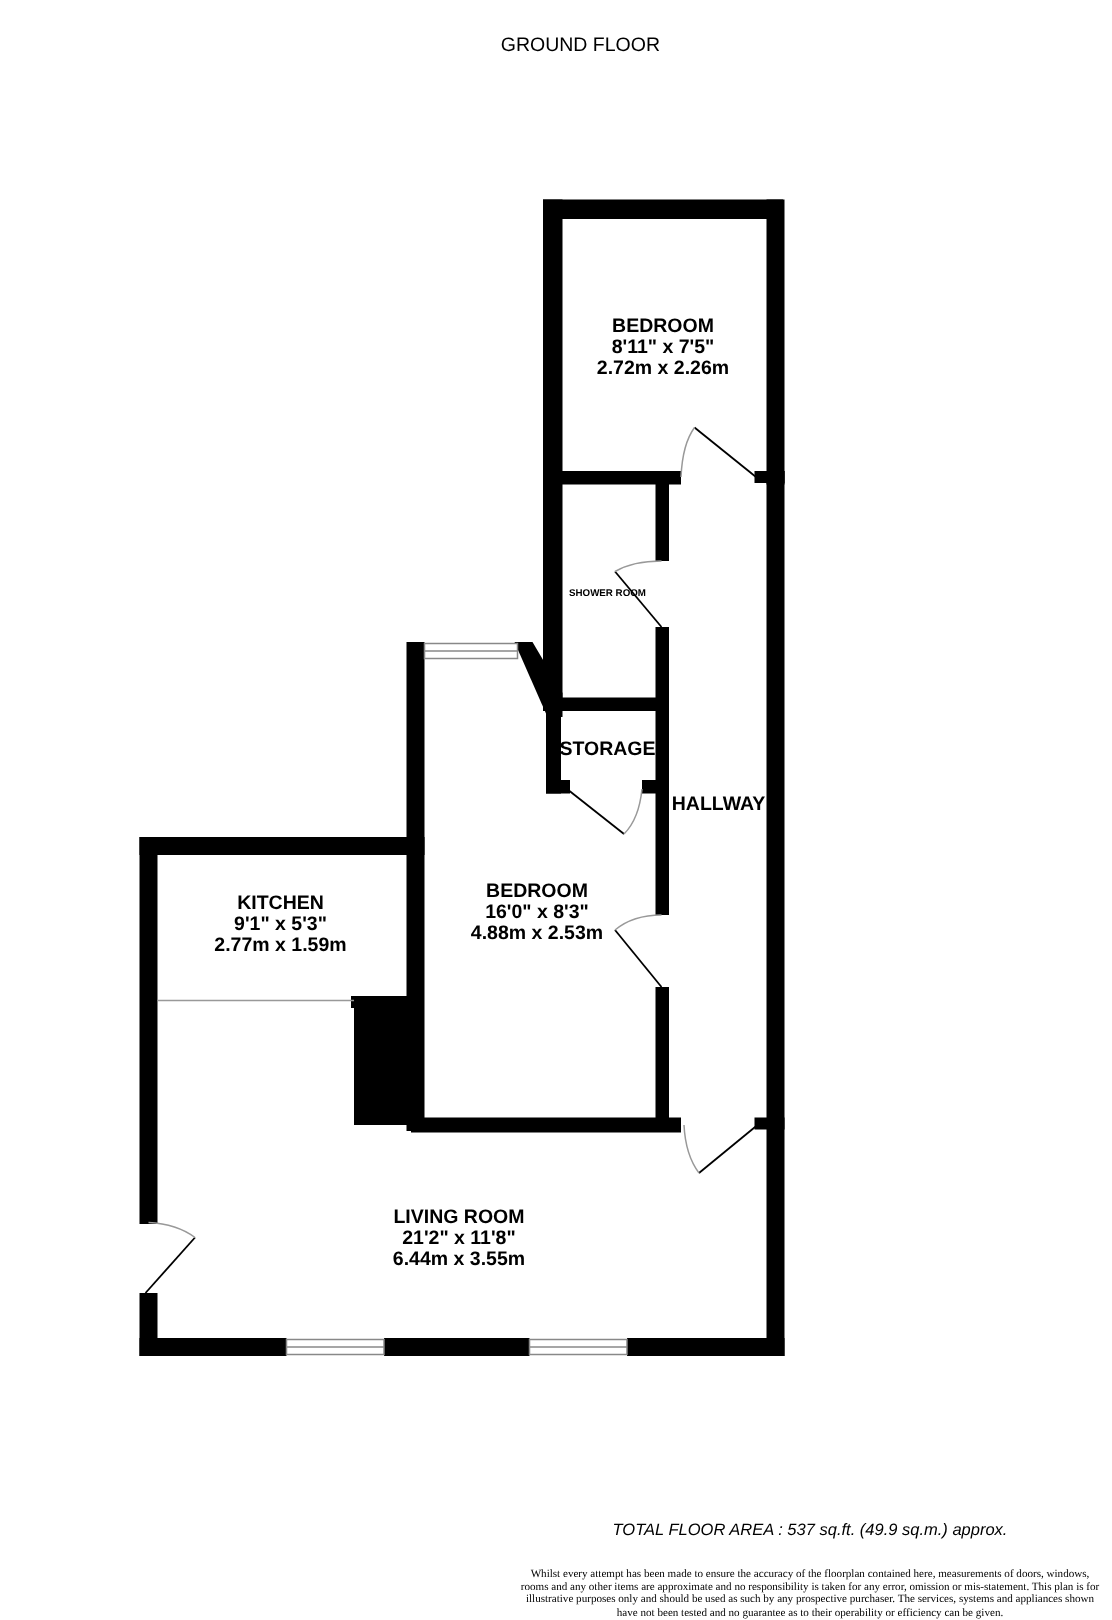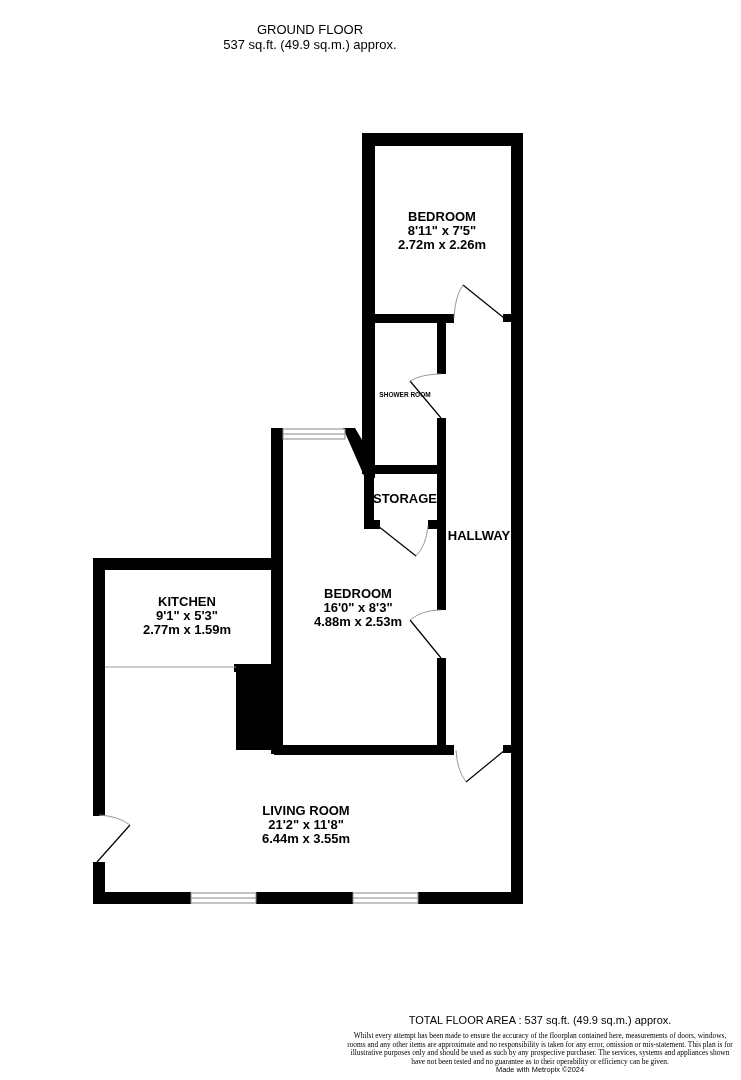--- a/index.html
+++ b/index.html
@@ -1,30 +1,29 @@
 <!DOCTYPE html>
 <html><head>
 <meta charset="utf-8">
 <style>
   html, body { margin:0; padding:0; background:#ffffff; }
   body { width:741px; height:1080px; position:relative; overflow:hidden; font-family:"Liberation Sans", sans-serif; color:#000; }
-  .header { position:absolute; left:180px; top:22px; width:260px; text-align:center; font-size:13px; line-height:15px; }
+  .header { position:absolute; left:180px; top:22px; width:260px; text-align:right; font-size:13px; line-height:15px; }
   svg.plan { position:absolute; left:0; top:0; }
   .room-label { font-family:"Liberation Sans", sans-serif; font-weight:bold; text-anchor:middle; fill:#000; }
   .footer { position:absolute; left:345px; top:1014px; width:390px; text-align:center; color:#000; }
-  .footer .total { font-size:11px; line-height:13px; margin-bottom:5px; }
+  .footer .total { font-size:11px; line-height:13px; margin-bottom:18px;font-style:italic; }
   .footer .disclaimer { font-size:7.4px; line-height:8.6px;font-family:Liberation Serif, serif; }
   .footer .made { font-size:7.4px; line-height:8.6px; }
 </style>
 </head>
 <body>
 
 <div class="header">
   <div>GROUND FLOOR</div>
-  <div>537 sq.ft. (49.9 sq.m.) approx.</div>
 </div>
 
 <svg class="plan" width="741" height="1080" viewBox="0 0 741 1080">
   <g fill="#000">
 
     <rect x="362" y="133" width="160" height="13"></rect>
     <rect x="362" y="133" width="13" height="340"></rect>
     <rect x="511" y="133" width="12" height="190"></rect>
     <rect x="511" y="314" width="12" height="590"></rect>
     <rect x="503" y="314" width="20" height="8"></rect>

